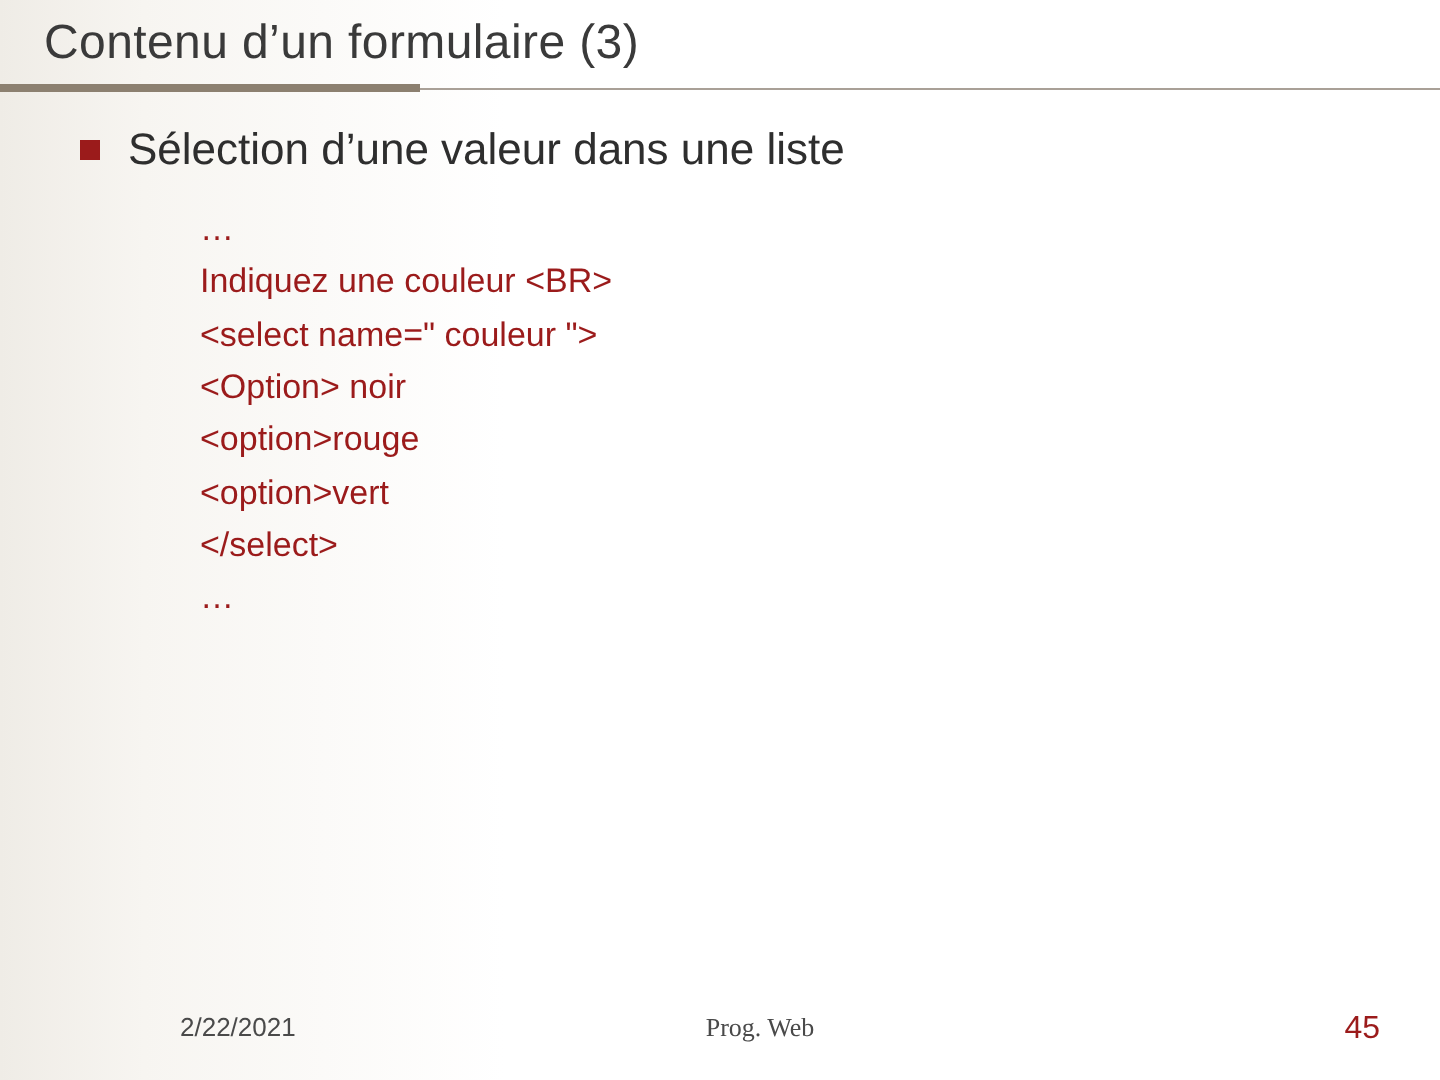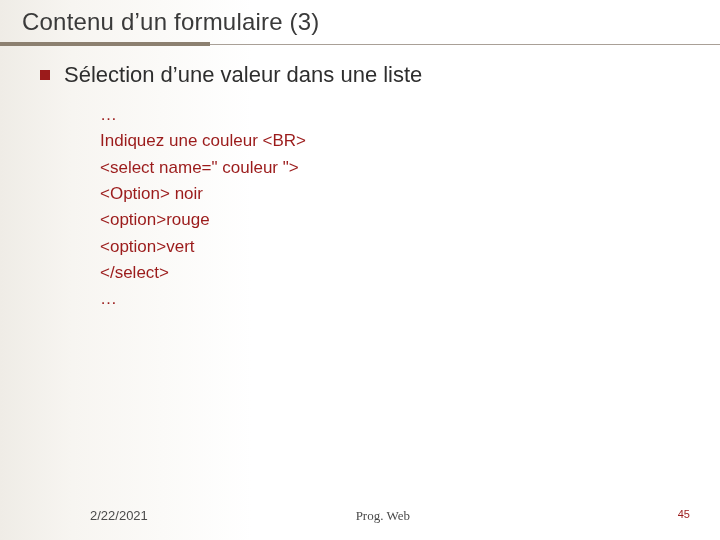--- a/index.html
+++ b/index.html
@@ -77,21 +77,21 @@
     position: absolute;
     left: 0; right: 0; bottom: 16px;
     display: flex;
     align-items: flex-start;
     font-size: 13px;
     color: #4a4a4a;
     padding: 0 30px 0 90px;
   }
   .footer .date { flex: 0 0 auto; }
   .footer .mid { flex: 1 1 auto; text-align: center; padding-right: 60px; font-family: Liberation Serif, serif; }
-  .footer .num { flex: 0 0 auto; color: #9b1b1b; font-size: 11px; }
+  .footer .num { flex: 0 0 auto; color: #9b1b1b; font-size: 16px; }
 </style>
 </head>
 <body>
 <div class="bg-grad"></div>
 
 <div class="slide">
   <div class="title">Contenu d’un formulaire (3)</div>
   <div class="rule"></div>
 
   <div class="body">

